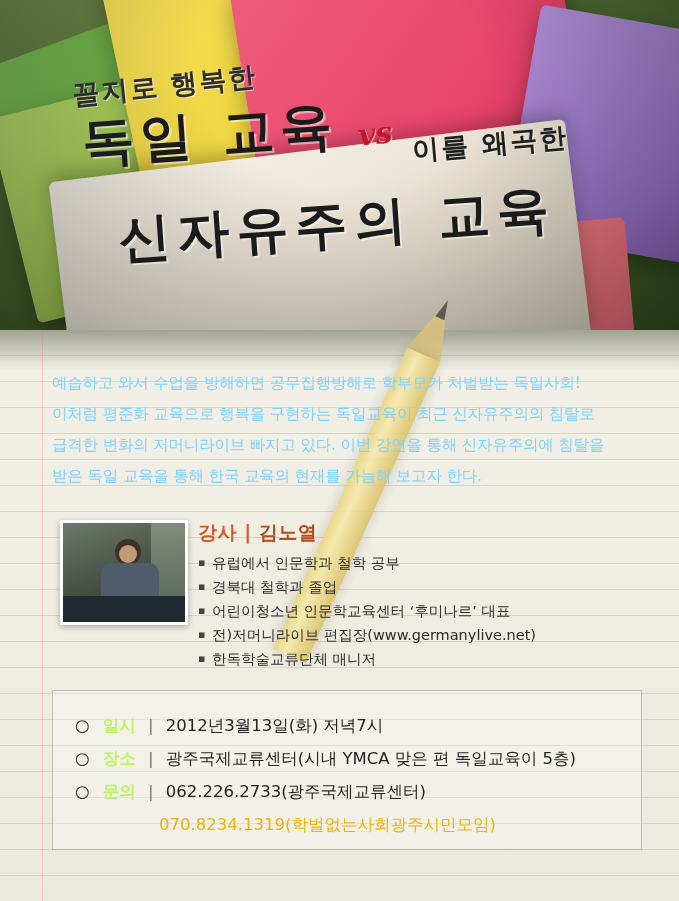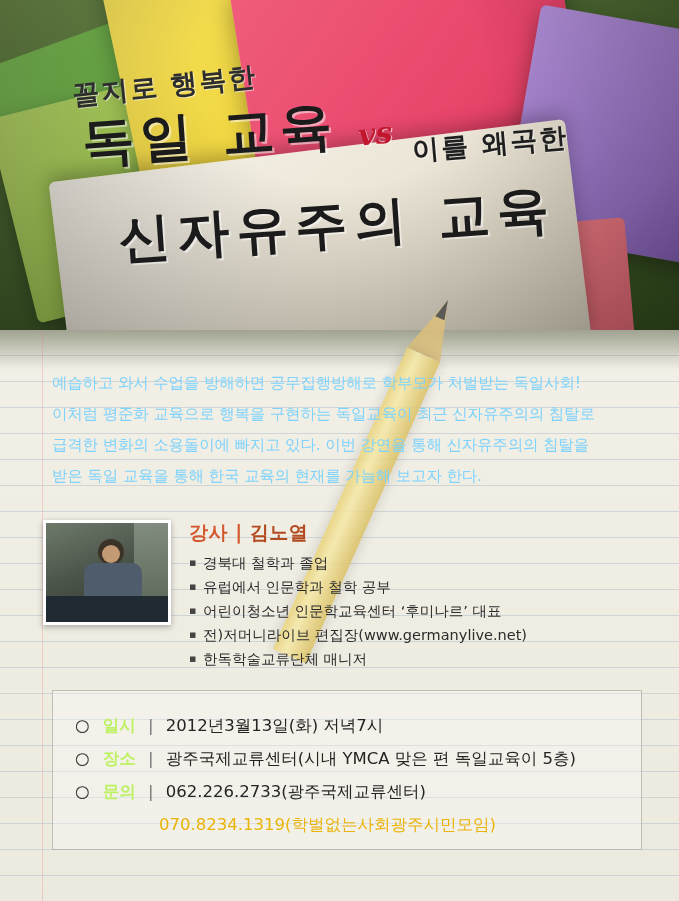--- a/index.html
+++ b/index.html
@@ -206,25 +206,25 @@
     line-height: 31px;
     color: #7dd3fc;
     letter-spacing: -0.2px;
     z-index: 6;
   }
   .intro p { margin: 0; }
 
   
   .speaker {
     position: absolute;
-    left: 43px; top: 520px;
+    left: 60px; top: 520px;
     width: 586px;
     z-index: 6;
     display: flex;
-    gap: 18px;
+    gap: 10px;
   }
   .speaker-photo {
     width: 128px; height: 105px;
     border: 3px solid #ffffff;
     box-shadow: 0 2px 6px rgba(0,0,0,.3);
     background: linear-gradient(160deg, #6d7a6a 0%, #4b5449 45%, #2f342d 100%);
     position: relative;
     overflow: hidden;
     flex: 0 0 auto;
   }
@@ -339,41 +339,41 @@
     <div class="t-small">꼴지로 행복한</div>
     <div class="t-main1">독일 교육</div>
     <div class="t-vs">vs</div>
     <div class="t-mid">이를 왜곡한</div>
     <div class="t-main2">신자유주의 교육</div>
   </div>
 
   <div class="intro">
     <p>예습하고 와서 수업을 방해하면 공무집행방해로 학부모가 처벌받는 독일사회!</p>
     <p>이처럼 평준화 교육으로 행복을 구현하는 독일교육이 최근 신자유주의의 침탈로</p>
-    <p>급격한 변화의 소용돌이에 빠지고 있다. 이번 강연을 통해 신자유주의의 침탈을</p>
+    <p>급격한 변화의 저머니라이브 빠지고 있다. 이번 강연을 통해 신자유주의에 침탈을</p>
     <p>받은 독일 교육을 통해 한국 교육의 현재를 가늠해 보고자 한다.</p>
   </div>
 
   <div class="speaker">
     <div class="speaker-photo">
       <div class="sp-board"></div>
       <div class="sp-head"></div>
       <div class="sp-face"></div>
       <div class="sp-body"></div>
       <div class="sp-desk"></div>
     </div>
     <div class="speaker-text">
       <p class="speaker-name">
         <span>강사</span>
         <span>|</span>
         <span class="nm">김노열</span>
       </p>
       <ul class="speaker-list">
+        <li>유럽에서 인문학과 철학 공부</li>
         <li>경북대 철학과 졸업</li>
-        <li>유럽에서 인문학과 철학 공부</li>
         <li>어린이청소년 인문학교육센터  ‘후미나르’  대표</li>
         <li>전)저머니라이브 편집장(www.germanylive.net)</li>
         <li>한독학술교류단체 매니저</li>
       </ul>
     </div>
   </div>
 
   <div class="infobox">
     <div class="info-row">
       <span class="info-bullet">○</span>

